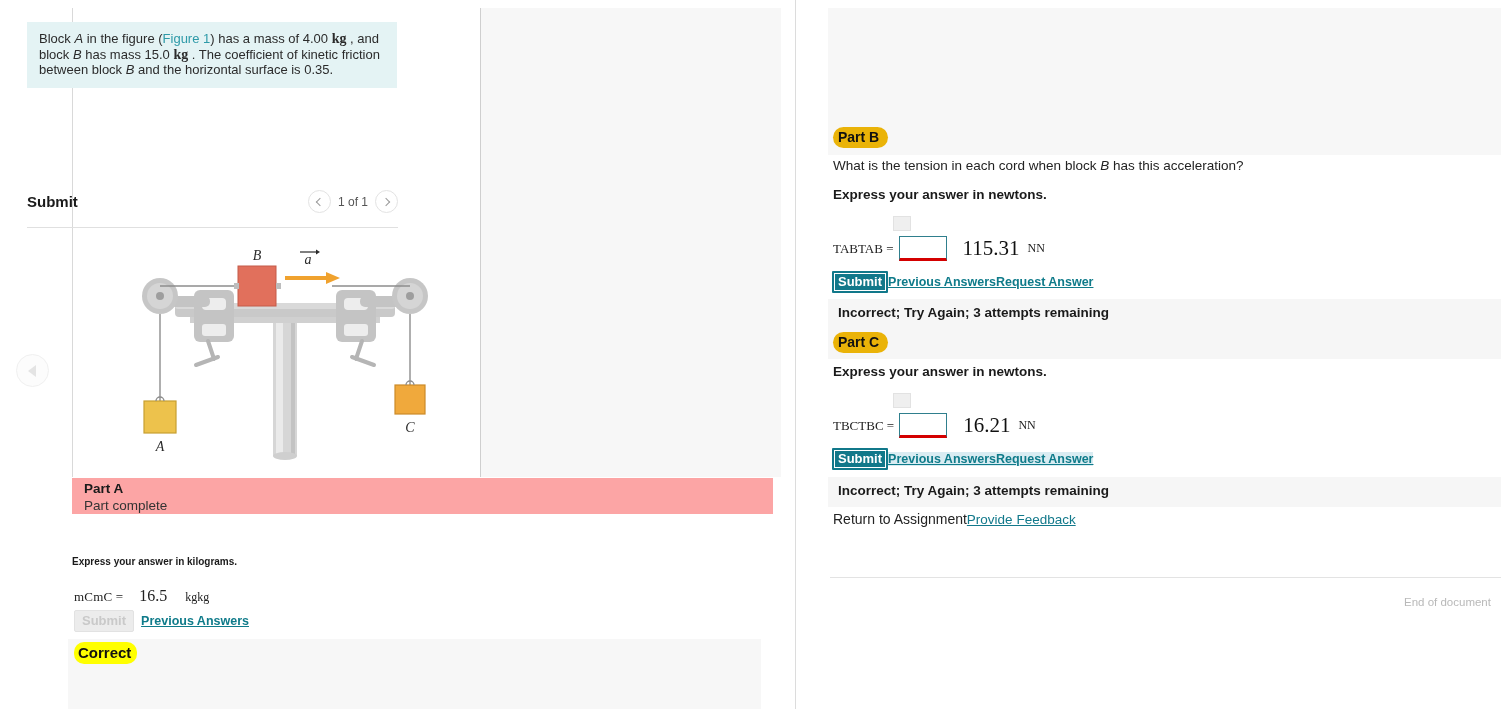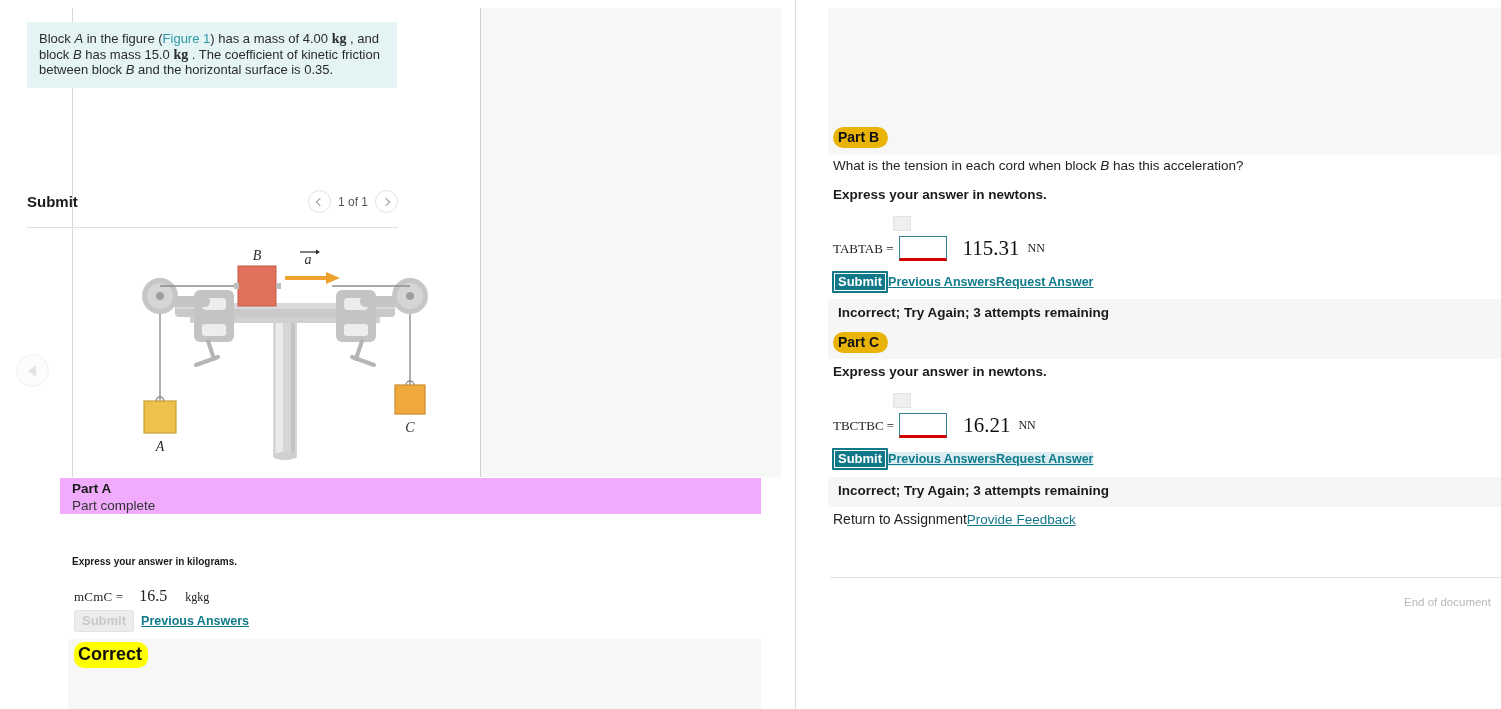--- a/index.html
+++ b/index.html
@@ -48,42 +48,42 @@
           display:flex;align-items:center;justify-content:center;cursor:pointer;}
   .navbtn .chev{width:5px;height:5px;border-top:1.3px solid #9a9a9a;border-right:1.3px solid #9a9a9a;}
   .navbtn.prev .chev{transform:rotate(-135deg);margin-left:2px;}
   .navbtn.next .chev{transform:rotate(45deg);margin-right:2px;}
   #figure-counter{font-size:12px;color:#555;}
   #figure-rule{position:absolute;left:27px;top:227px;width:371px;height:1px;background:#e0e0e0;}
 
   #figure-image{position:absolute;left:130px;top:248px;width:310px;height:212px;}
 
   
-  #partA-header{position:absolute;left:60px;top:478px;width:701px;height:36px;background:#f0abfc;}
+  #partA-header{position:absolute;left:72px;top:478px;width:701px;height:36px;background:#fca5a5;}
   #partA-label{position:absolute;left:12px;top:3px;font-size:13.5px;font-weight:bold;color:#1a1a1a;}
   #partA-state{position:absolute;left:12px;top:20px;font-size:13.5px;color:#333;}
 
   #partA-question{position:absolute;left:72px;top:526px;width:700px;font-size:13.5px;color:#232323;}
   #partA-question i{font-style:italic;}
   #partA-express{position:absolute;left:72px;top:556px;font-size:10px;font-weight:bold;color:#1a1a1a;}
 
   #partA-answer-row{position:absolute;left:74px;top:587px;display:flex;align-items:baseline;gap:10px;}
   .mathlabel{font-family:"Liberation Serif", serif;font-size:13px;letter-spacing:.2px;}
   .mathval{font-family:"Liberation Serif", serif;font-size:16px;margin-left:6px;}
   .mathunit{font-family:"Liberation Serif", serif;font-size:12px;margin-left:8px;}
 
   #partA-actions{position:absolute;left:74px;top:610px;display:flex;align-items:center;gap:7px;}
   .btn-disabled{
     background:#ececec;color:#c9c9c9;border:1px solid #e2e2e2;
     font-size:13px;font-weight:bold;padding:2px 7px 3px 7px;border-radius:2px;cursor:default;
   }
   .link{color:#0f7b8a;font-size:12.5px;font-weight:bold;text-decoration:underline;cursor:pointer;}
 
   #partA-correct-band{position:absolute;left:68px;top:639px;width:693px;height:70px;background:#f7f7f7;}
-  #partA-correct{position:absolute;left:74px;top:642px;font-size:18px;font-weight:bold;color:#111;
+  #partA-correct{position:absolute;left:74px;top:642px;font-size:15px;font-weight:bold;color:#111;
                  background:#ffff00;padding:2px 6px 3px 4px;border-radius:10px;}
 
   
   #col-divider{position:absolute;left:795px;top:0;width:1px;height:709px;background:#dcdcdc;}
 
   
   #right-top-panel{position:absolute;left:828px;top:8px;width:673px;height:147px;background:#f7f7f7;}
 
   #partB-header{position:absolute;left:828px;top:124px;width:673px;height:28px;}
   .part-badge{display:inline-block;font-size:14px;font-weight:bold;color:#111;

